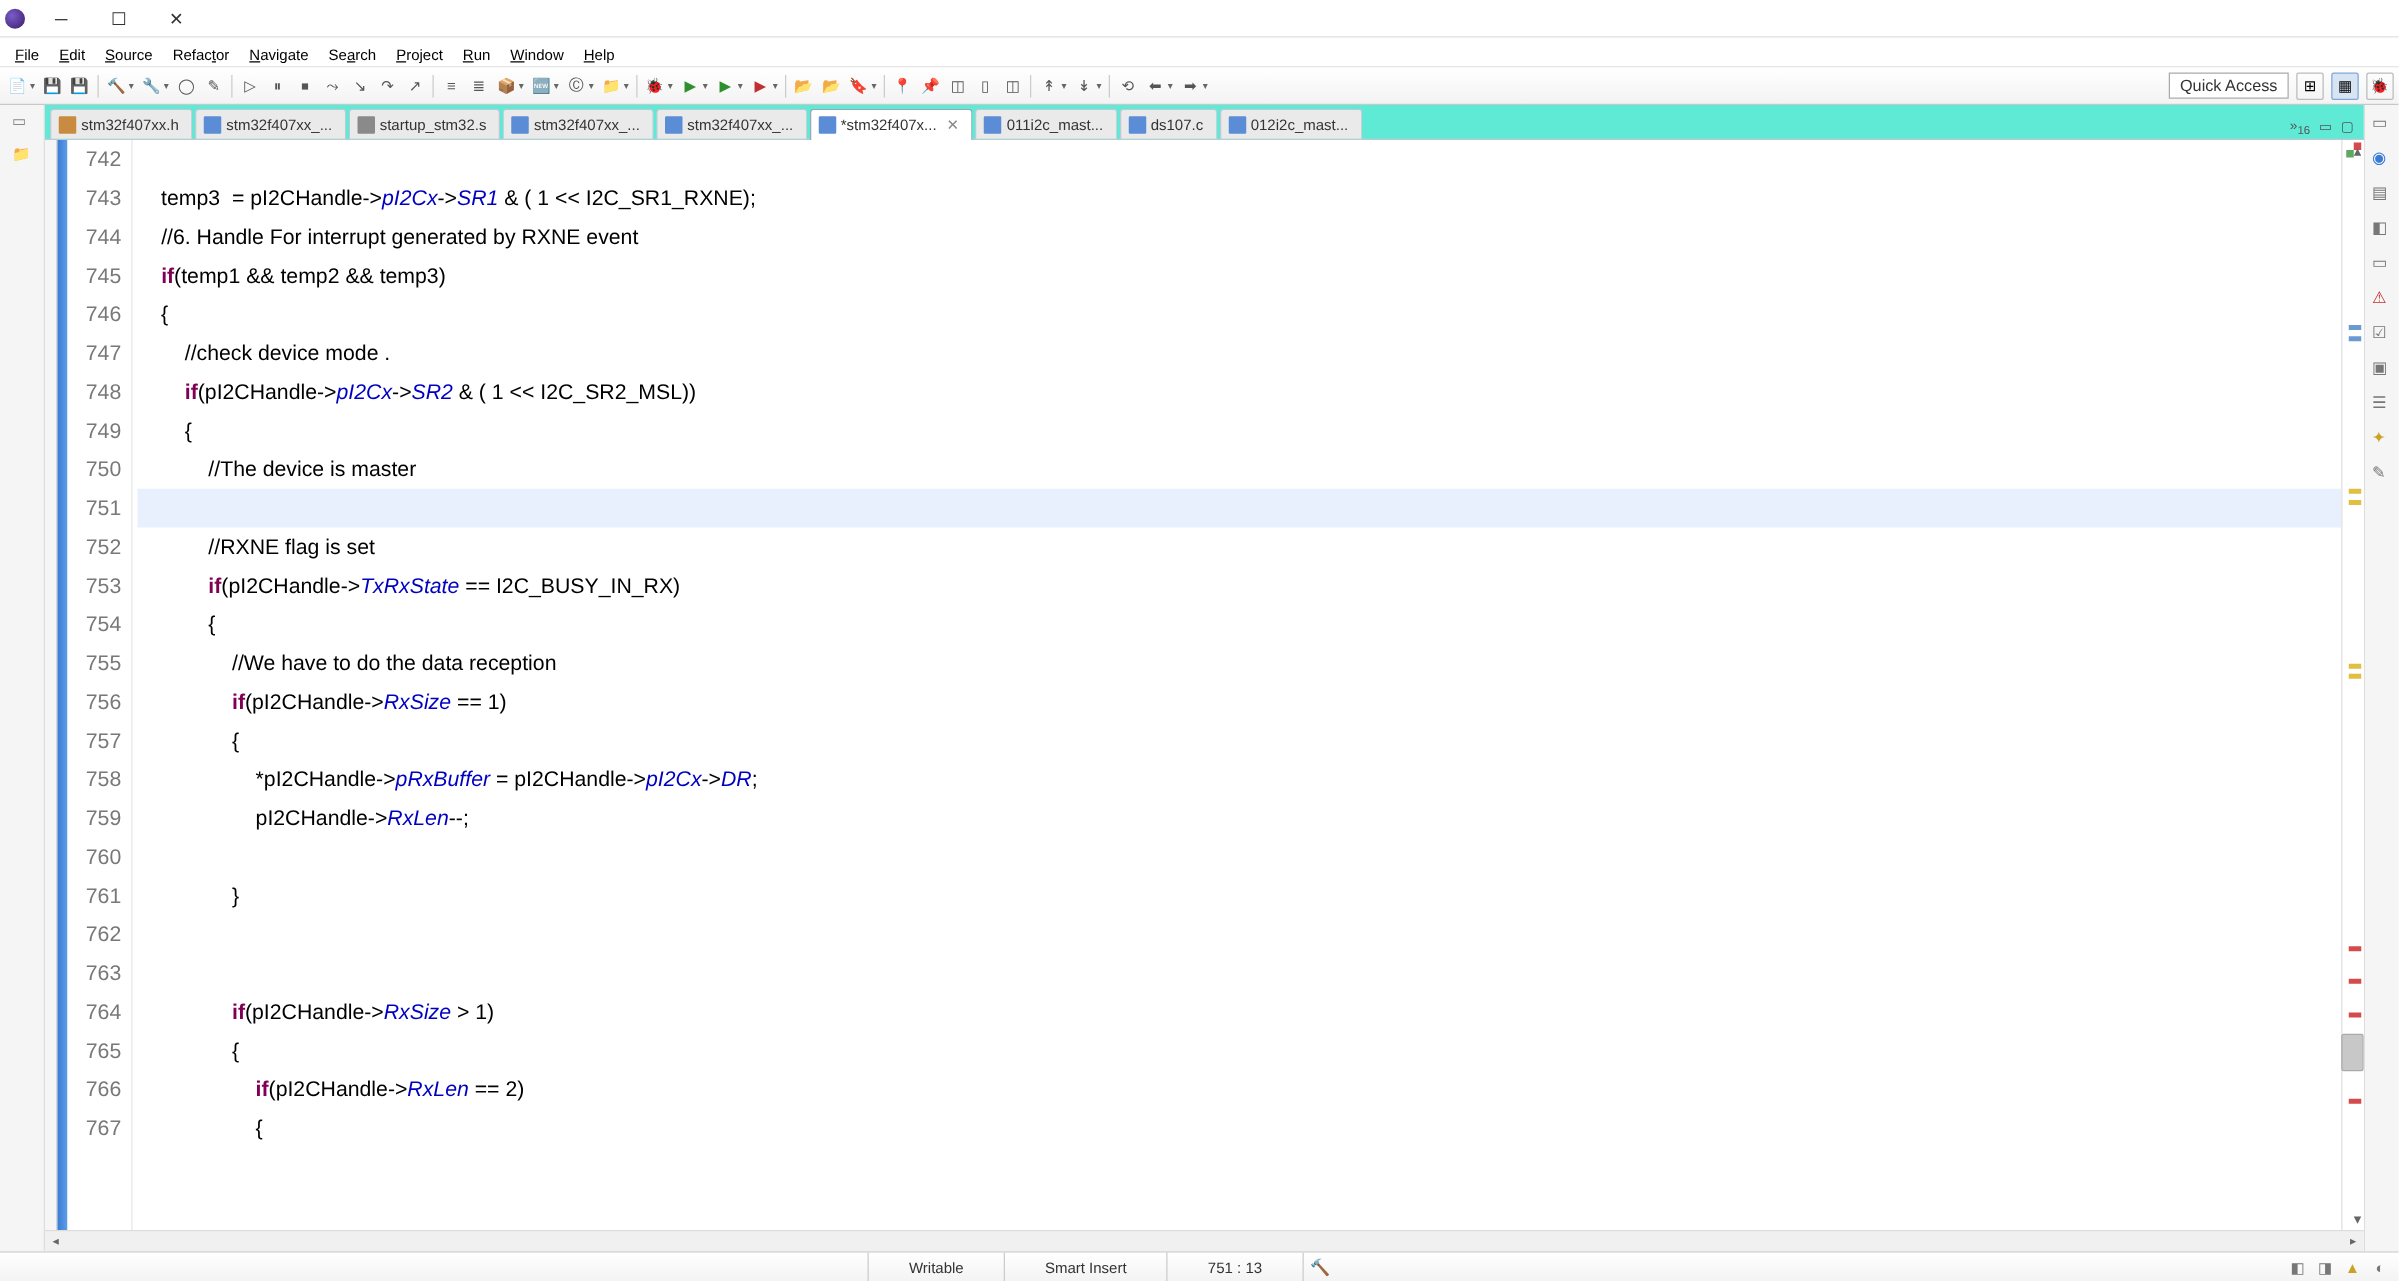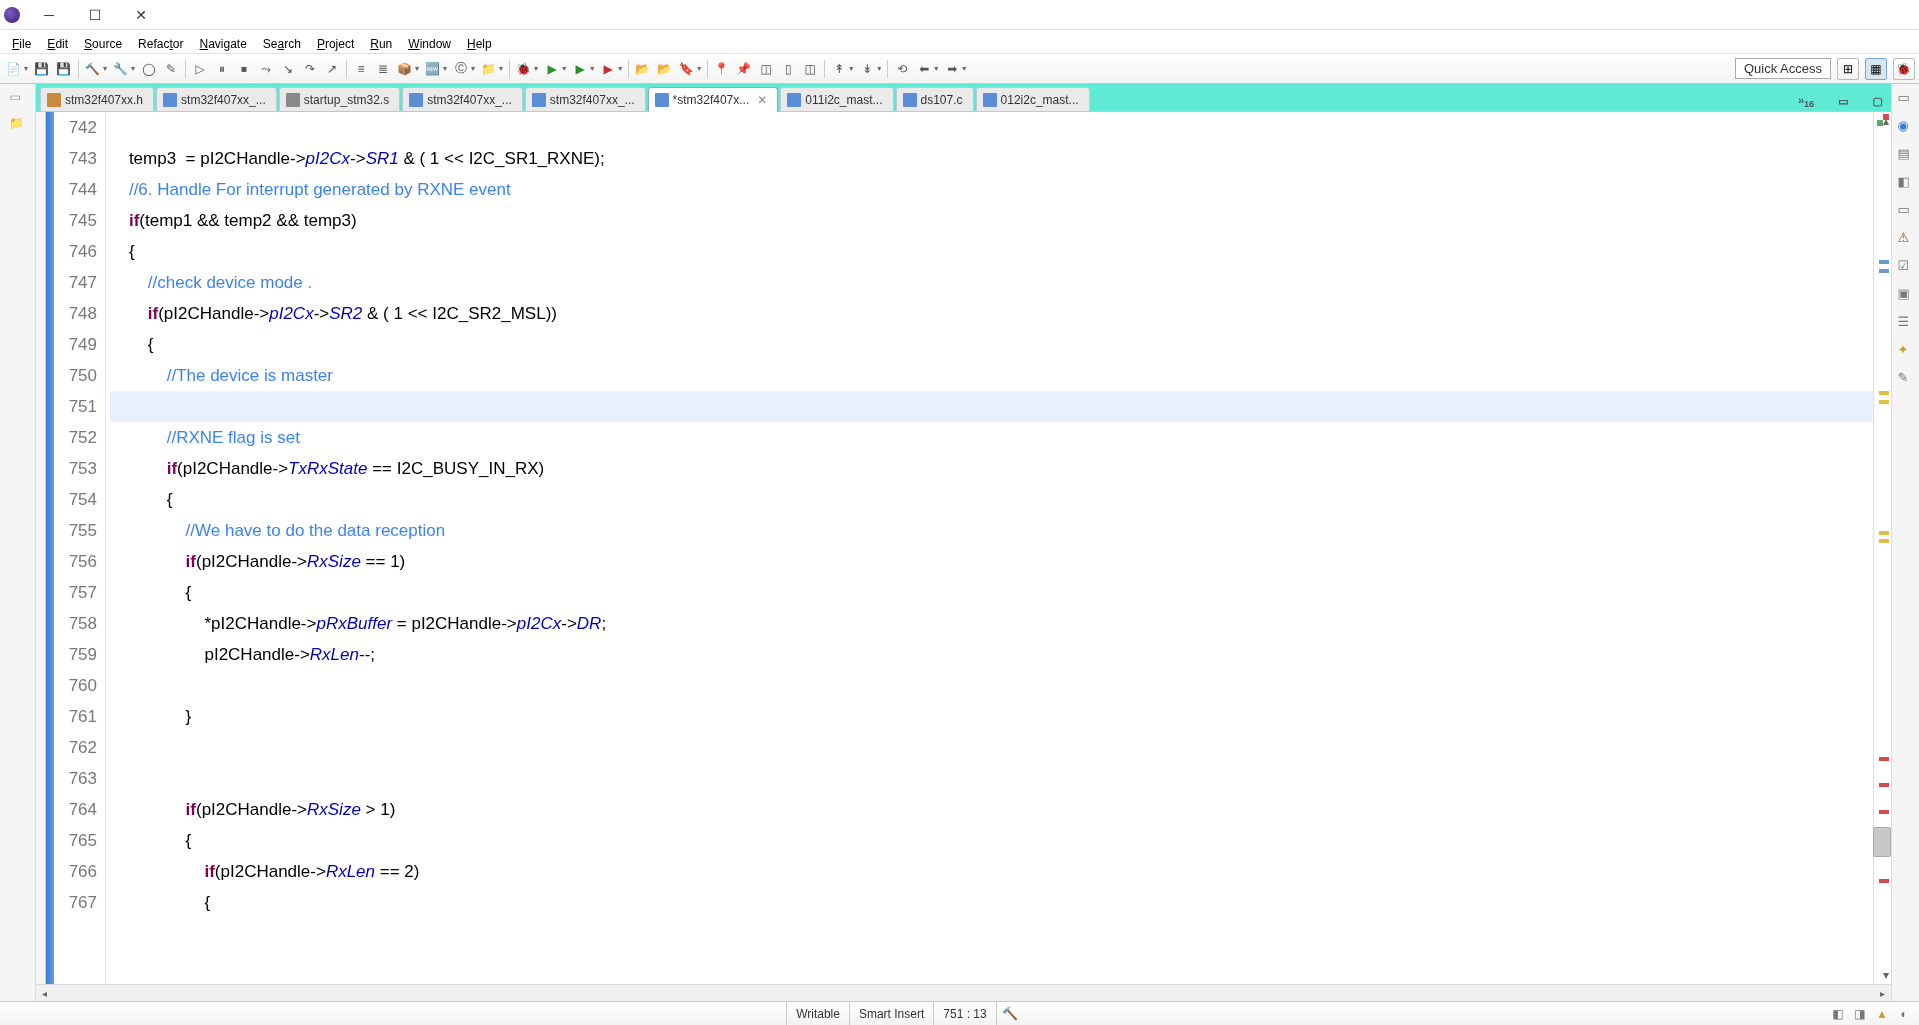--- a/index.html
+++ b/index.html
@@ -28,52 +28,52 @@
 .leftgutter .gicon { width: 16px; height: 16px; font-size: 12px; color: #888; cursor: pointer; }
 
 .editor-wrap { flex: 1; display: flex; flex-direction: column; position: relative; }
 .tabbar { height: 28px; display: flex; align-items: flex-end; border-bottom: 1px solid #bfc9d4; background: #5eead4; padding-left: 4px; position: relative; }
 .tab { height: 24px; display: flex; align-items: center; padding: 0 10px 0 6px; font-size: 12px; color: #333; border: 1px solid #bfc9d4; border-bottom: none; background: #eaeaea; margin-right: 2px; border-radius: 3px 3px 0 0; cursor: pointer; gap: 4px; }
 .tab .ficon { width: 14px; height: 14px; background: #5b8dd6; border-radius: 1px; display: inline-block; }
 .tab .ficon.hdr { background: #c98b3f; }
 .tab .ficon.asm { background: #8a8a8a; }
 .tab.active { background: #fff; border-color: #9aa7b5; position: relative; top: 1px; height: 25px; }
 .tab .close { font-size: 12px; color: #888; margin-left: 4px; }
-.tabbar .tright { margin-left: auto; display: flex; align-items: center; gap: 20px; padding-right: 6px; font-weight: bold; }
+.tabbar .tright { margin-left: auto; display: flex; align-items: center; gap: 3px; padding-right: 6px; }
 .tabbar .tright .tctl { font-size: 11px; color: #555; cursor: pointer; padding: 2px; }
 
 .code-area { flex: 1; display: flex; overflow: hidden; background: #fff; }
 .ruler-left { width: 10px; background: #f5f5f5; border-right: 1px solid #ccc; }
 .lnumcol { width: 52px; background: #fff; text-align: right; padding-right: 8px; font-family: Consolas, monospace; font-size: 17px; color: #787878; line-height: 31px; border-right: 1px solid #e8e8e8; user-select: none; }
 .fold-strip { width: 8px; background: linear-gradient(90deg, #3a7bd5 0%, #5f9ee8 100%); }
 .codecol { flex: 1; font-family: Consolas, monospace; font-size: 17px; line-height: 31px; white-space: pre; padding-left: 4px; overflow: hidden; }
 .codecol .line { height: 31px; }
 .codecol .hl { background: #e8f0fe; }
 
 .kw { color: #7f0055; font-weight: bold; }
-.cm { color: #3b82f6; }
+.cm { color: #000000; }
 .fld { color: #0000c0; font-style: italic; }
 
 .overview { width: 18px; background: #fff; border-left: 1px solid #e0e0e0; position: relative; }
 .overview .mk { position: absolute; right: 2px; width: 10px; height: 4px; }
 .overview .mk.err { background: #d54b4b; }
 .overview .mk.warn { background: #e0c040; }
 .overview .mk.task { background: #6a9ad2; }
 .overview .thumb { position: absolute; right: 0; width: 18px; height: 30px; background: #c8c8c8; border: 1px solid #aaa; border-radius: 2px; }
 .overview .chev { position: absolute; right: 2px; font-size: 12px; color: #666; cursor: pointer; }
 
 .rightgutter { width: 28px; background: #f5f5f5; border-left: 1px solid #ddd; display: flex; flex-direction: column; align-items: center; padding-top: 6px; gap: 12px; }
 .rightgutter .ricon { width: 16px; height: 16px; font-size: 13px; color: #777; cursor: pointer; }
 
 .hscroll { height: 17px; background: #f0f0f0; border-top: 1px solid #ddd; display: flex; align-items: center; }
 .hscroll .arrow { width: 17px; text-align: center; font-size: 10px; color: #666; cursor: pointer; }
 .hscroll .track { flex: 1; }
 
 .statusbar { height: 24px; display: flex; align-items: center; border-top: 1px solid #c8c8c8; background: linear-gradient(#fff, #f3f3f3); font-size: 12px; color: #333; }
-.statusbar .cell { padding: 0 9px; border-left: 1px solid #ccc; height: 100%; display: flex; align-items: center; }
+.statusbar .cell { padding: 0 32px; border-left: 1px solid #ccc; height: 100%; display: flex; align-items: center; }
 .statusbar .spacer { flex: 1; }
 .statusbar .sicon { padding: 0 6px; font-size: 13px; color: #888; }
 .statusbar .right-icons { display: flex; gap: 4px; padding-right: 6px; }
 .statusbar .right-icons .si { width: 18px; height: 18px; display: flex; align-items: center; justify-content: center; font-size: 12px; color: #777; border: 1px solid transparent; cursor: pointer; }
 
 .topmark { position: absolute; top: 2px; right: 2px; width: 12px; height: 12px; }
 .topmark::before { content: ""; position: absolute; width: 6px; height: 6px; background: #d54b4b; top: 0; right: 0; }
 .topmark::after { content: ""; position: absolute; width: 6px; height: 6px; background: #5fa85f; bottom: 0; left: 0; }
 </style>
 </head>

